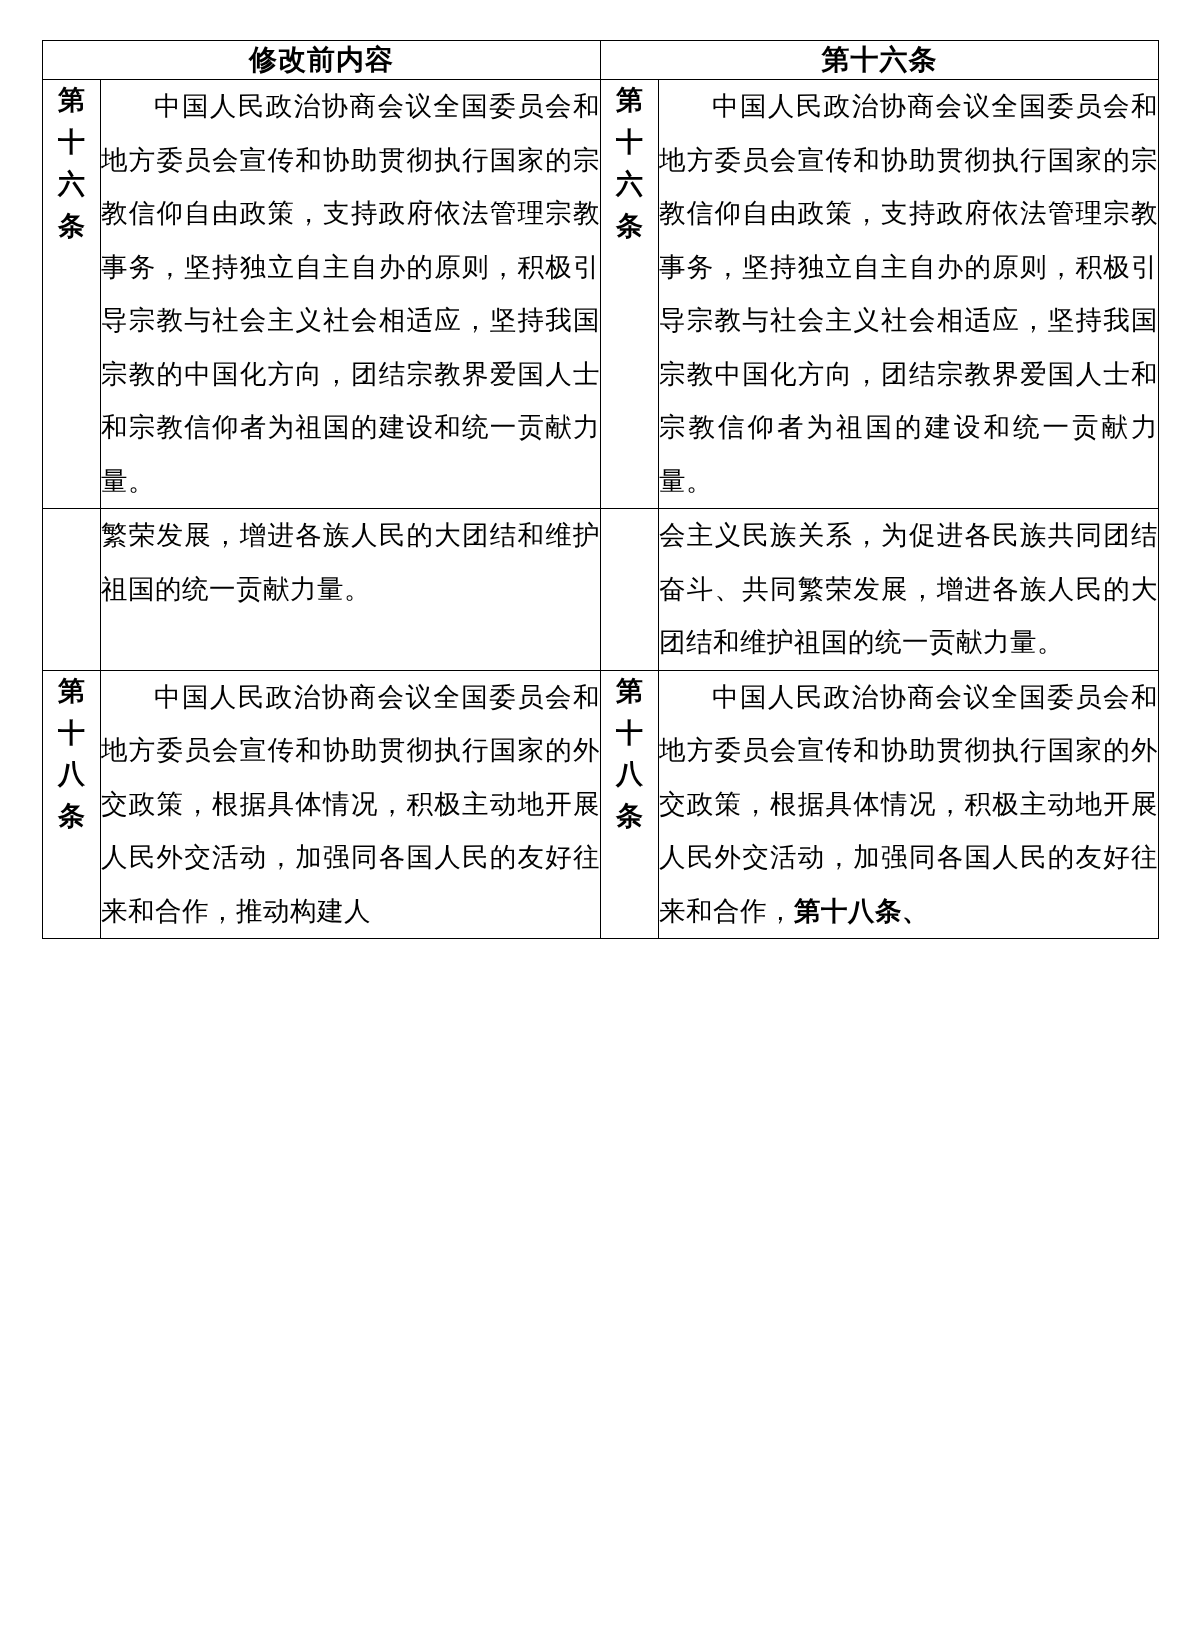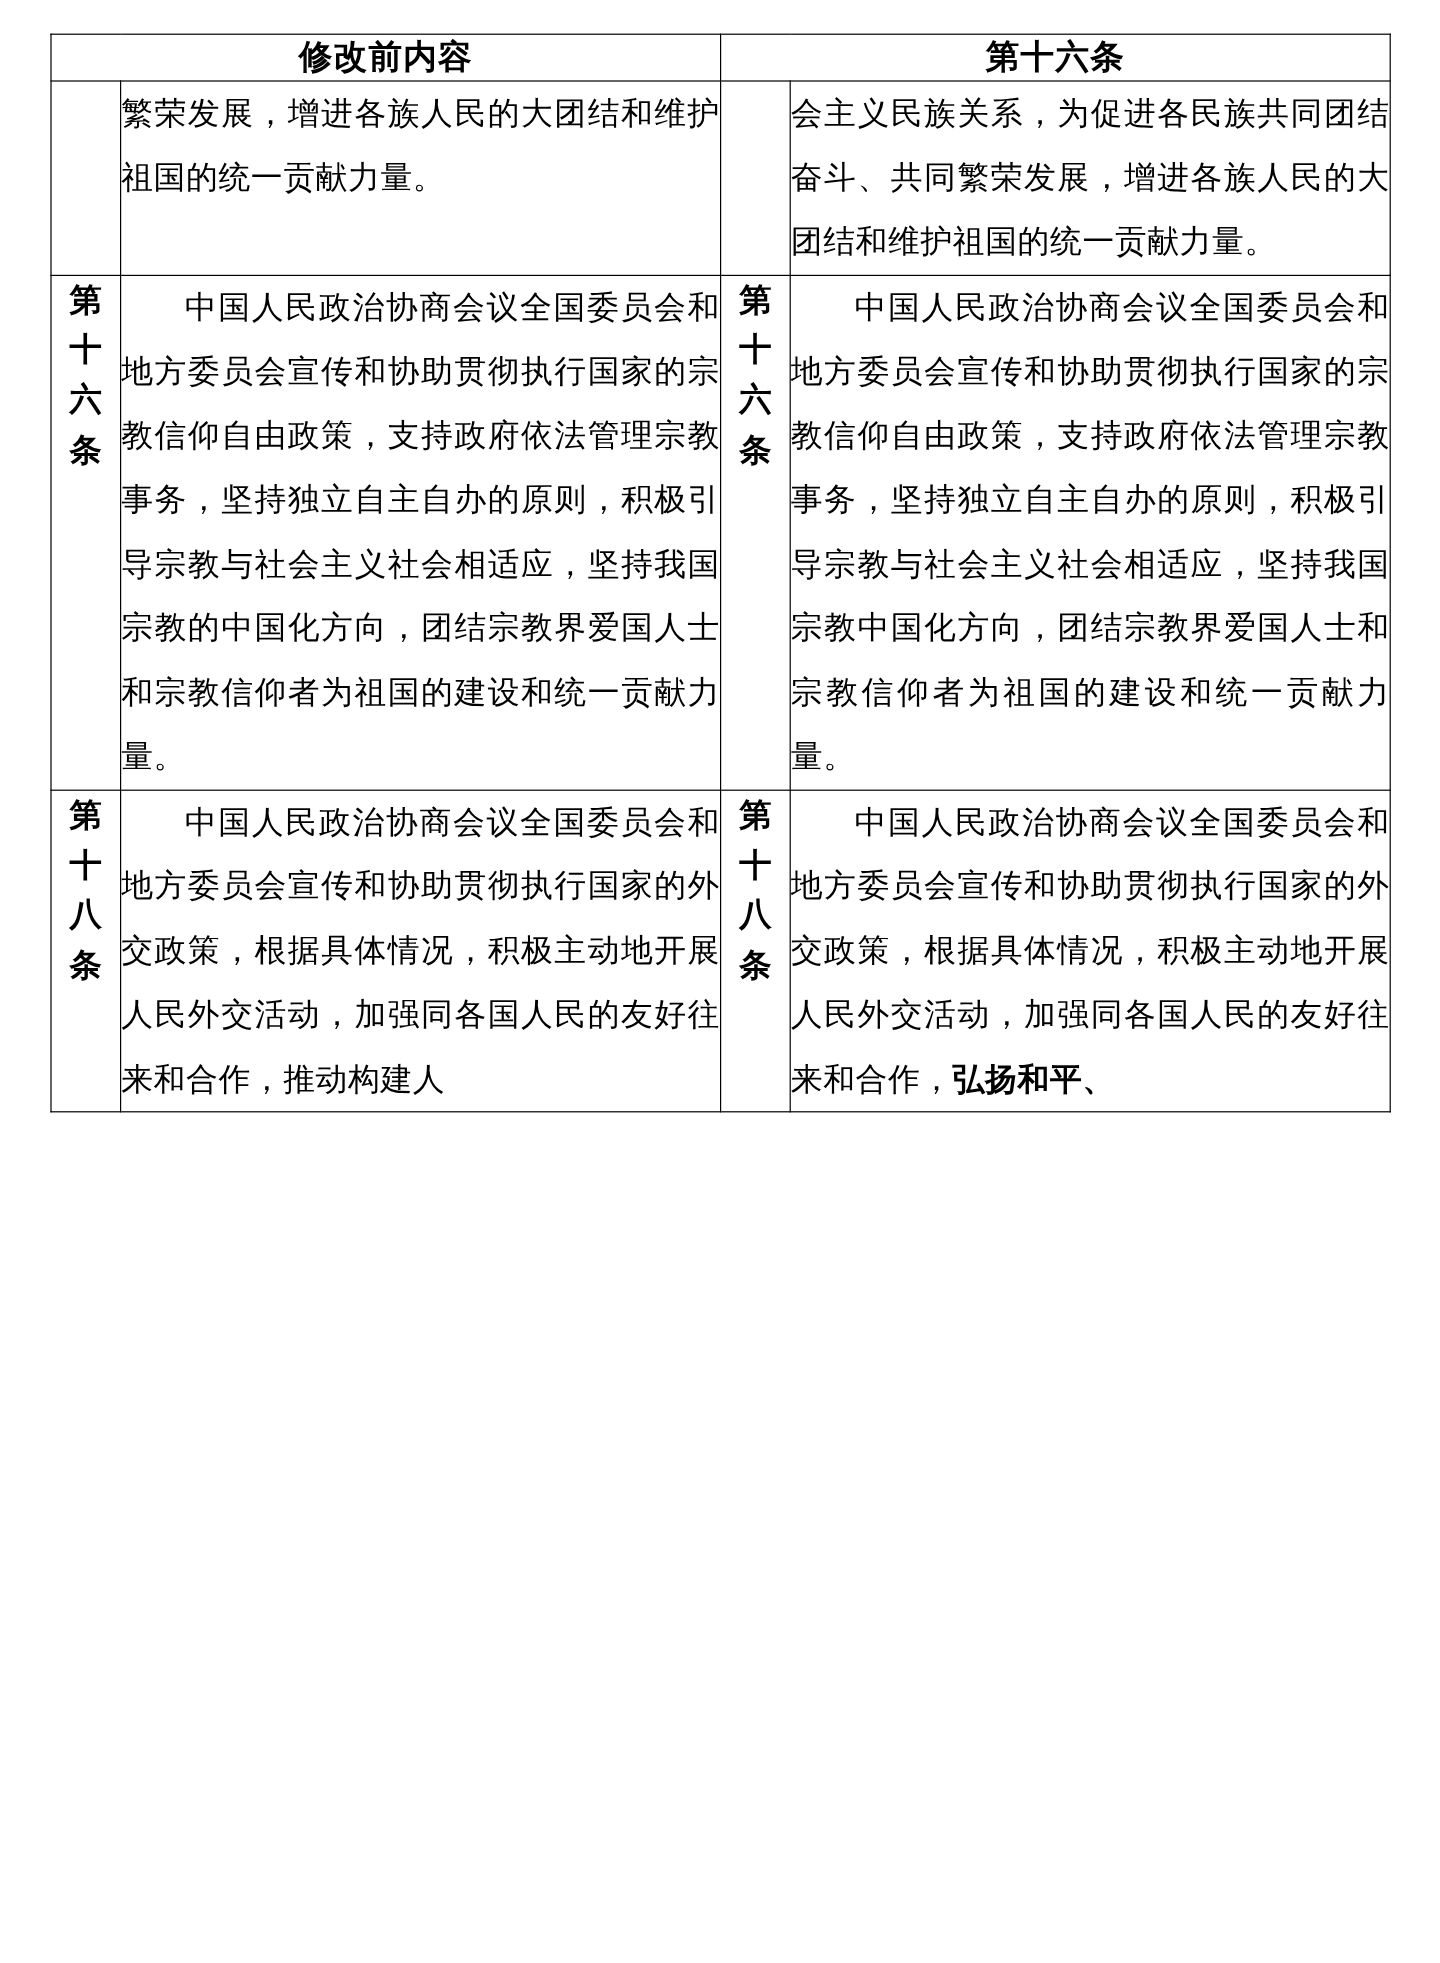--- a/index.html
+++ b/index.html
@@ -12,21 +12,21 @@
     height: 1636px;
     font-family: "Liberation Serif", "DejaVu Serif", serif;
     color: #000000;
     overflow: hidden;
   }
   .page {
     position: relative;
     width: 1200px;
     height: 1636px;
     box-sizing: border-box;
-    padding: 28px 42px 0 42px;
+    padding: 40px 42px 0 42px;
   }
   table.doc-table {
     border-collapse: collapse;
     width: 1116px;
     table-layout: fixed;
   }
   table.doc-table td,
   table.doc-table th {
     border: 1.6px solid #000000;
     padding: 0;
@@ -92,54 +92,54 @@
       <col class="c-text">
     </colgroup>
     <tbody>
 
       <tr>
         <td class="hdr-cell" colspan="2">修改前内容</td>
         <td class="hdr-cell" colspan="2">第十六条</td>
       </tr>
 
       <tr>
-        <td class="label-cell empty-label"></td>
-        <td class="body-cell">
-          <p>繁荣发展，增进各族人民的大团结和维护祖国的统一贡献力量。</p>
-        </td>
-        <td class="label-cell empty-label"></td>
-        <td class="body-cell">
-          <p>会主义民族关系，为促进各民族共同团结奋斗、共同繁荣发展，增进各族人民的大团结和维护祖国的统一贡献力量。</p>
-        </td>
-      </tr>
-
-      <tr>
         <td class="label-cell">
           <span class="vtext">第十六条</span>
         </td>
         <td class="body-cell">
           <p class="indent">中国人民政治协商会议全国委员会和地方委员会宣传和协助贯彻执行国家的宗教信仰自由政策，支持政府依法管理宗教事务，坚持独立自主自办的原则，积极引导宗教与社会主义社会相适应，坚持我国宗教的中国化方向，团结宗教界爱国人士和宗教信仰者为祖国的建设和统一贡献力量。</p>
         </td>
         <td class="label-cell">
           <span class="vtext">第十六条</span>
         </td>
         <td class="body-cell">
           <p class="indent">中国人民政治协商会议全国委员会和地方委员会宣传和协助贯彻执行国家的宗教信仰自由政策，支持政府依法管理宗教事务，坚持独立自主自办的原则，积极引导宗教与社会主义社会相适应，坚持我国宗教中国化方向，团结宗教界爱国人士和宗教信仰者为祖国的建设和统一贡献力量。</p>
         </td>
       </tr>
 
       <tr>
+        <td class="label-cell empty-label"></td>
+        <td class="body-cell">
+          <p>繁荣发展，增进各族人民的大团结和维护祖国的统一贡献力量。</p>
+        </td>
+        <td class="label-cell empty-label"></td>
+        <td class="body-cell">
+          <p>会主义民族关系，为促进各民族共同团结奋斗、共同繁荣发展，增进各族人民的大团结和维护祖国的统一贡献力量。</p>
+        </td>
+      </tr>
+
+      <tr>
         <td class="label-cell">
           <span class="vtext">第十八条</span>
         </td>
         <td class="body-cell">
           <p class="indent">中国人民政治协商会议全国委员会和地方委员会宣传和协助贯彻执行国家的外交政策，根据具体情况，积极主动地开展人民外交活动，加强同各国人民的友好往来和合作，推动构建人</p>
         </td>
         <td class="label-cell">
           <span class="vtext">第十八条</span>
         </td>
         <td class="body-cell">
-          <p class="indent"><span>中国人民政治协商会议全国委员会和地方委员会宣传和协助贯彻执行国家的外交政策，根据具体情况，积极主动地开展人民外交活动，加强同各国人民的友好往来和合作，</span><span class="bold">弘扬和平、</span></p>
+          <p class="indent"><span>中国人民政治协商会议全国委员会和地方委员会宣传和协助贯彻执行国家的外交政策，根据具体情况，积极主动地开展人民外交活动，加强同各国人民的友好往来和合作，</span><span class="bold">第十八条、</span></p>
         </td>
       </tr>
     </tbody>
   </table>
 </div>
 
 </body></html>

